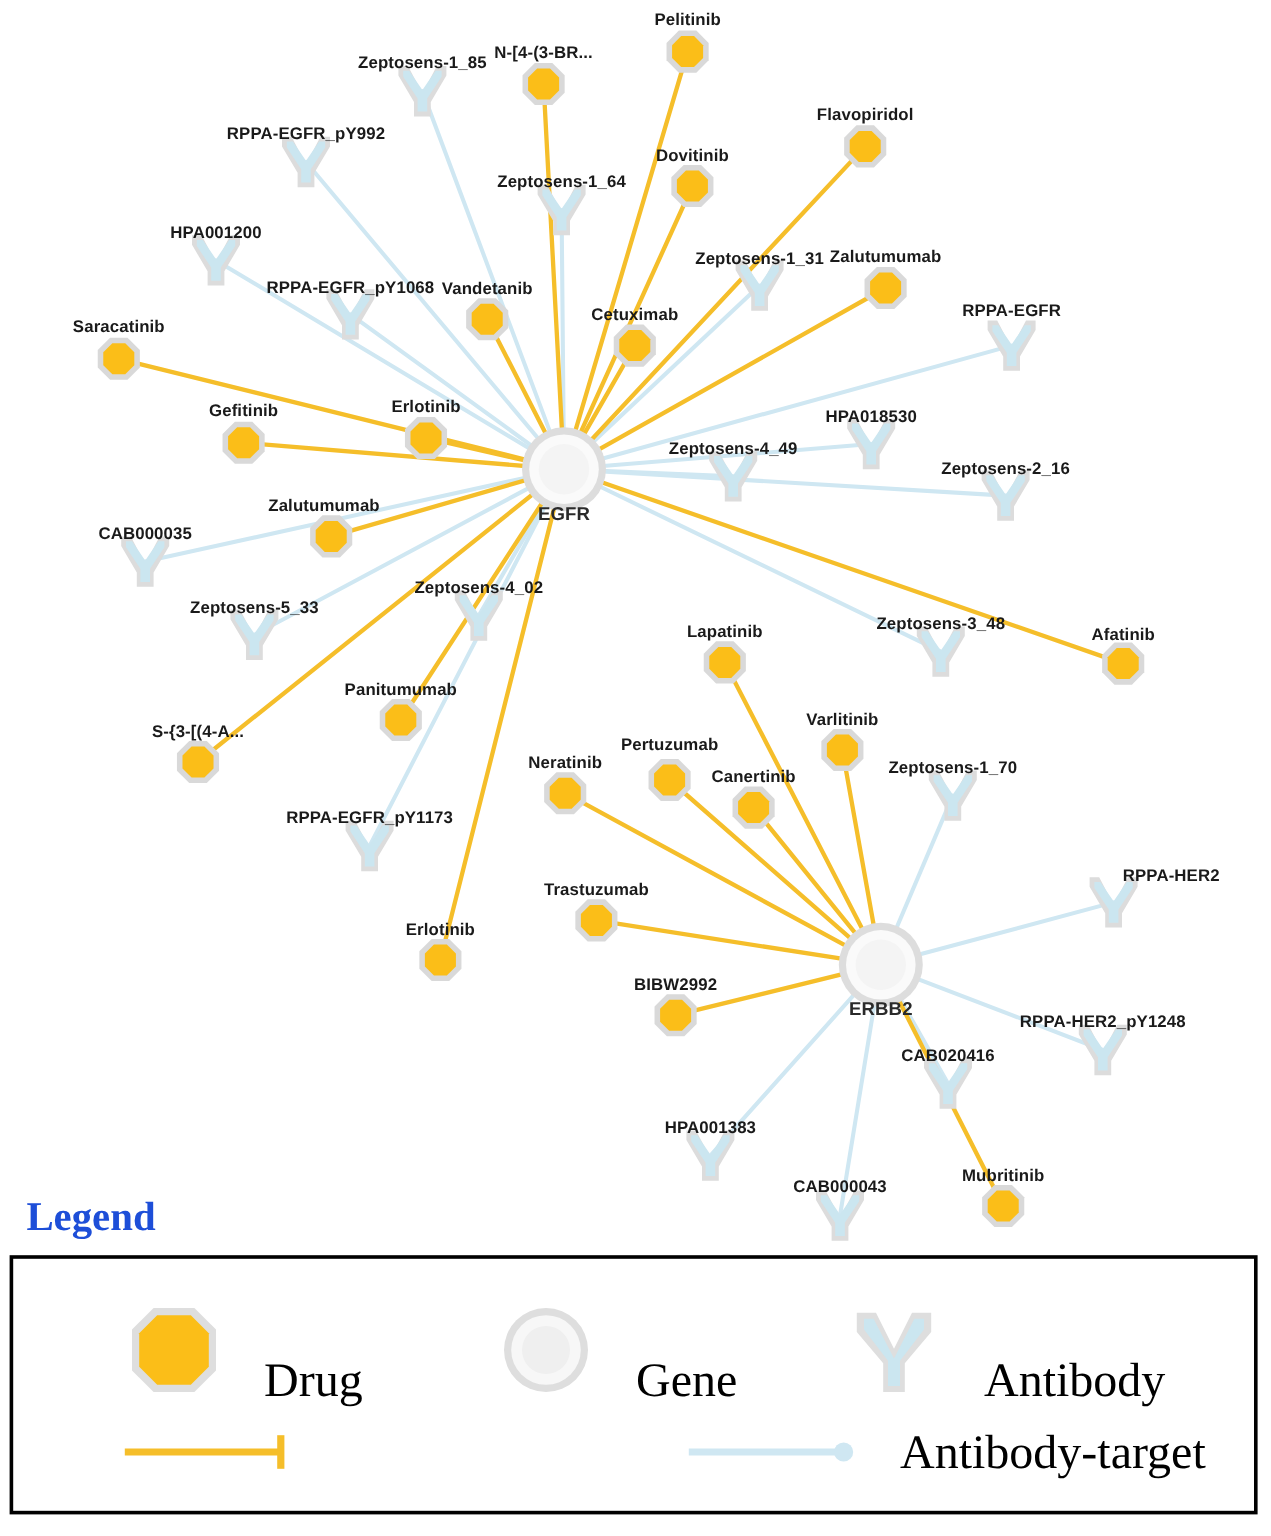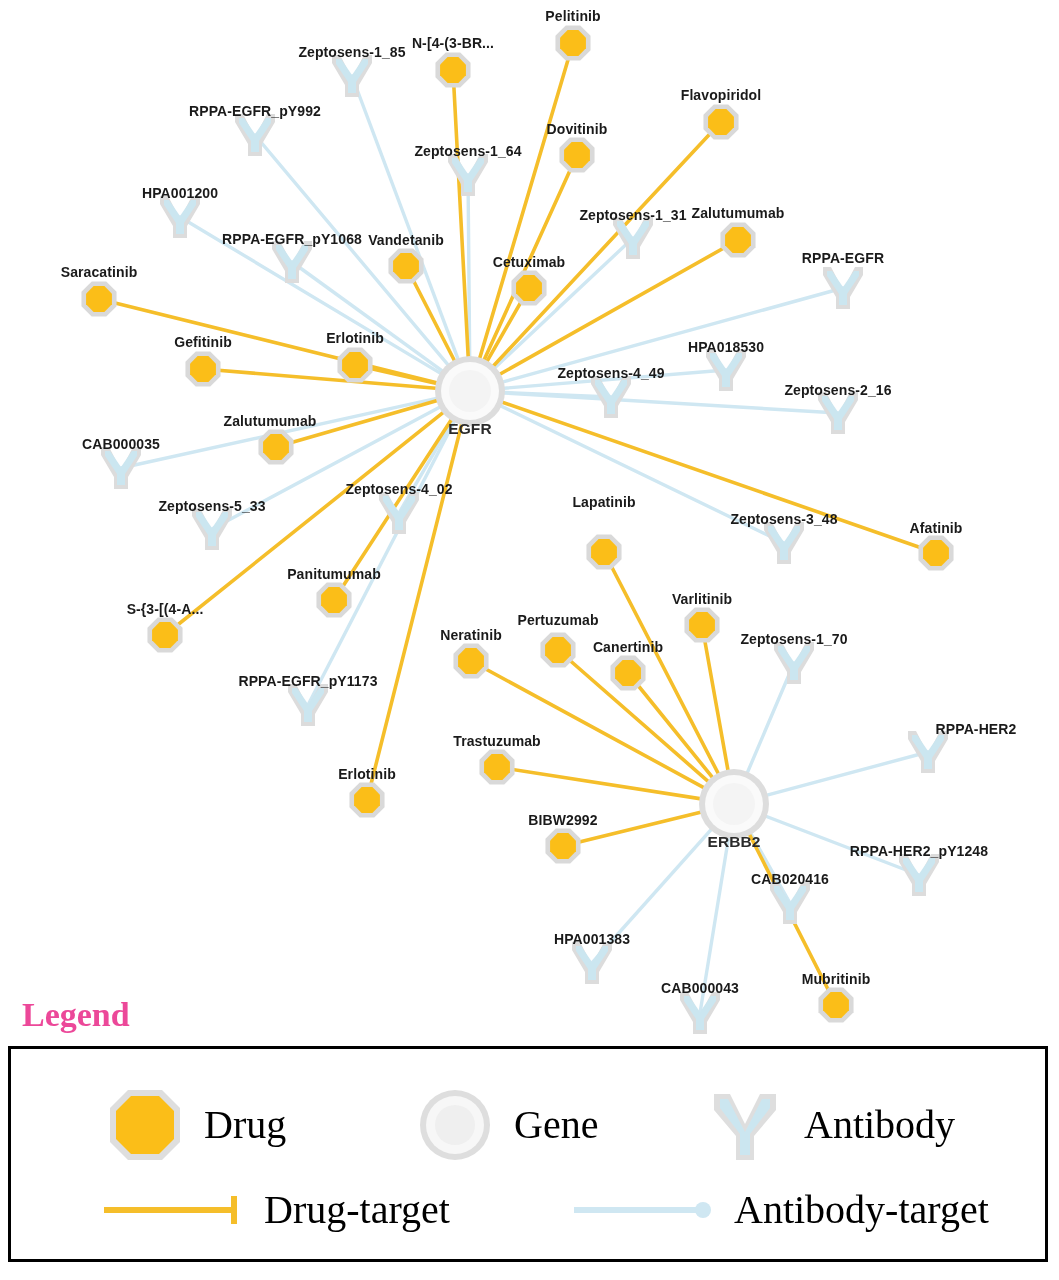--- a/index.html
+++ b/index.html
@@ -49,21 +49,21 @@
     width: 1059px;
     height: 240px;
   }
   .legend-title {
     position: absolute;
     left: 22px;
     top: -44px;
     font-family: "Liberation Serif", serif;
     font-size: 34px;
     font-weight: bold;
-    color: #ec4899;
+    color: #1d4ed8;
   }
   .legend-box {
     position: absolute;
     left: 8px;
     top: 6px;
     width: 1040px;
     height: 216px;
     border: 3px solid #000;
     background: #fff;
     box-sizing: border-box;
@@ -71,22 +71,22 @@
   .legend-row1 {
     position: absolute;
     left: 0;
     top: 40px;
     width: 100%;
     height: 90px;
   }
   .legend-item {
     position: absolute;
     display: flex;
-    align-items: center;
-    gap: 14px;
+    align-items: flex-end;
+    gap: 30px;
   }
   .legend-text {
     font-family: "Liberation Serif", serif;
     font-size: 40px;
     color: #000;
     line-height: 1;
   }
   .legend-row2 {
     position: absolute;
     left: 0;
@@ -340,21 +340,21 @@
     <div class="node-label " style="left: 721px; top: 95px;">Flavopiridol</div>
     <div class="node-label " style="left: 577px; top: 129px;">Dovitinib</div>
     <div class="node-label " style="left: 738px; top: 213px;">Zalutumumab</div>
     <div class="node-label " style="left: 406px; top: 240px;">Vandetanib</div>
     <div class="node-label " style="left: 529px; top: 262px;">Cetuximab</div>
     <div class="node-label " style="left: 99px; top: 272px;">Saracatinib</div>
     <div class="node-label " style="left: 355px; top: 338px;">Erlotinib</div>
     <div class="node-label " style="left: 203px; top: 342px;">Gefitinib</div>
     <div class="node-label " style="left: 270px; top: 421px; text-align: right;">Zalutumumab</div>
     <div class="node-label " style="left: 936px; top: 528px;">Afatinib</div>
-    <div class="node-label " style="left: 604px; top: 502px;">Lapatinib</div>
+    <div class="node-label " style="left: 604px; top: 526px;">Lapatinib</div>
     <div class="node-label " style="left: 334px; top: 574px;">Panitumumab</div>
     <div class="node-label " style="left: 702px; top: 599px;">Varlitinib</div>
     <div class="node-label " style="left: 165px; top: 609px;">S-{3-[(4-A...</div>
     <div class="node-label " style="left: 558px; top: 620px;">Pertuzumab</div>
     <div class="node-label " style="left: 471px; top: 635px;">Neratinib</div>
     <div class="node-label " style="left: 628px; top: 647px;">Canertinib</div>
     <div class="node-label " style="left: 497px; top: 741px;">Trastuzumab</div>
     <div class="node-label " style="left: 367px; top: 774px;">Erlotinib</div>
     <div class="node-label " style="left: 563px; top: 820px;">BIBW2992</div>
     <div class="node-label " style="left: 836px; top: 979px;">Mubritinib</div>
@@ -413,21 +413,20 @@
       <span class="legend-text">Antibody</span>
     </div>
   </div>
 
   <div class="legend-row2">
     <div class="legend-item" style="left:100px; top:0;">
       <svg width="150" height="40" viewBox="0 0 150 40">
         <line x1="4" y1="20" x2="134" y2="20" stroke="#F5BE2A" stroke-width="6"></line>
         <line x1="134" y1="6" x2="134" y2="34" stroke="#F5BE2A" stroke-width="6"></line>
       </svg>
-      <span class="legend-text">Drug-target</span>
     </div>
 
     <div class="legend-item" style="left:570px; top:0;">
       <svg width="150" height="40" viewBox="0 0 150 40">
         <line x1="4" y1="20" x2="128" y2="20" stroke="#CFE7F2" stroke-width="6"></line>
         <circle cx="133" cy="20" r="8" fill="#CFE7F2"></circle>
       </svg>
       <span class="legend-text">Antibody-target</span>
     </div>
   </div>

